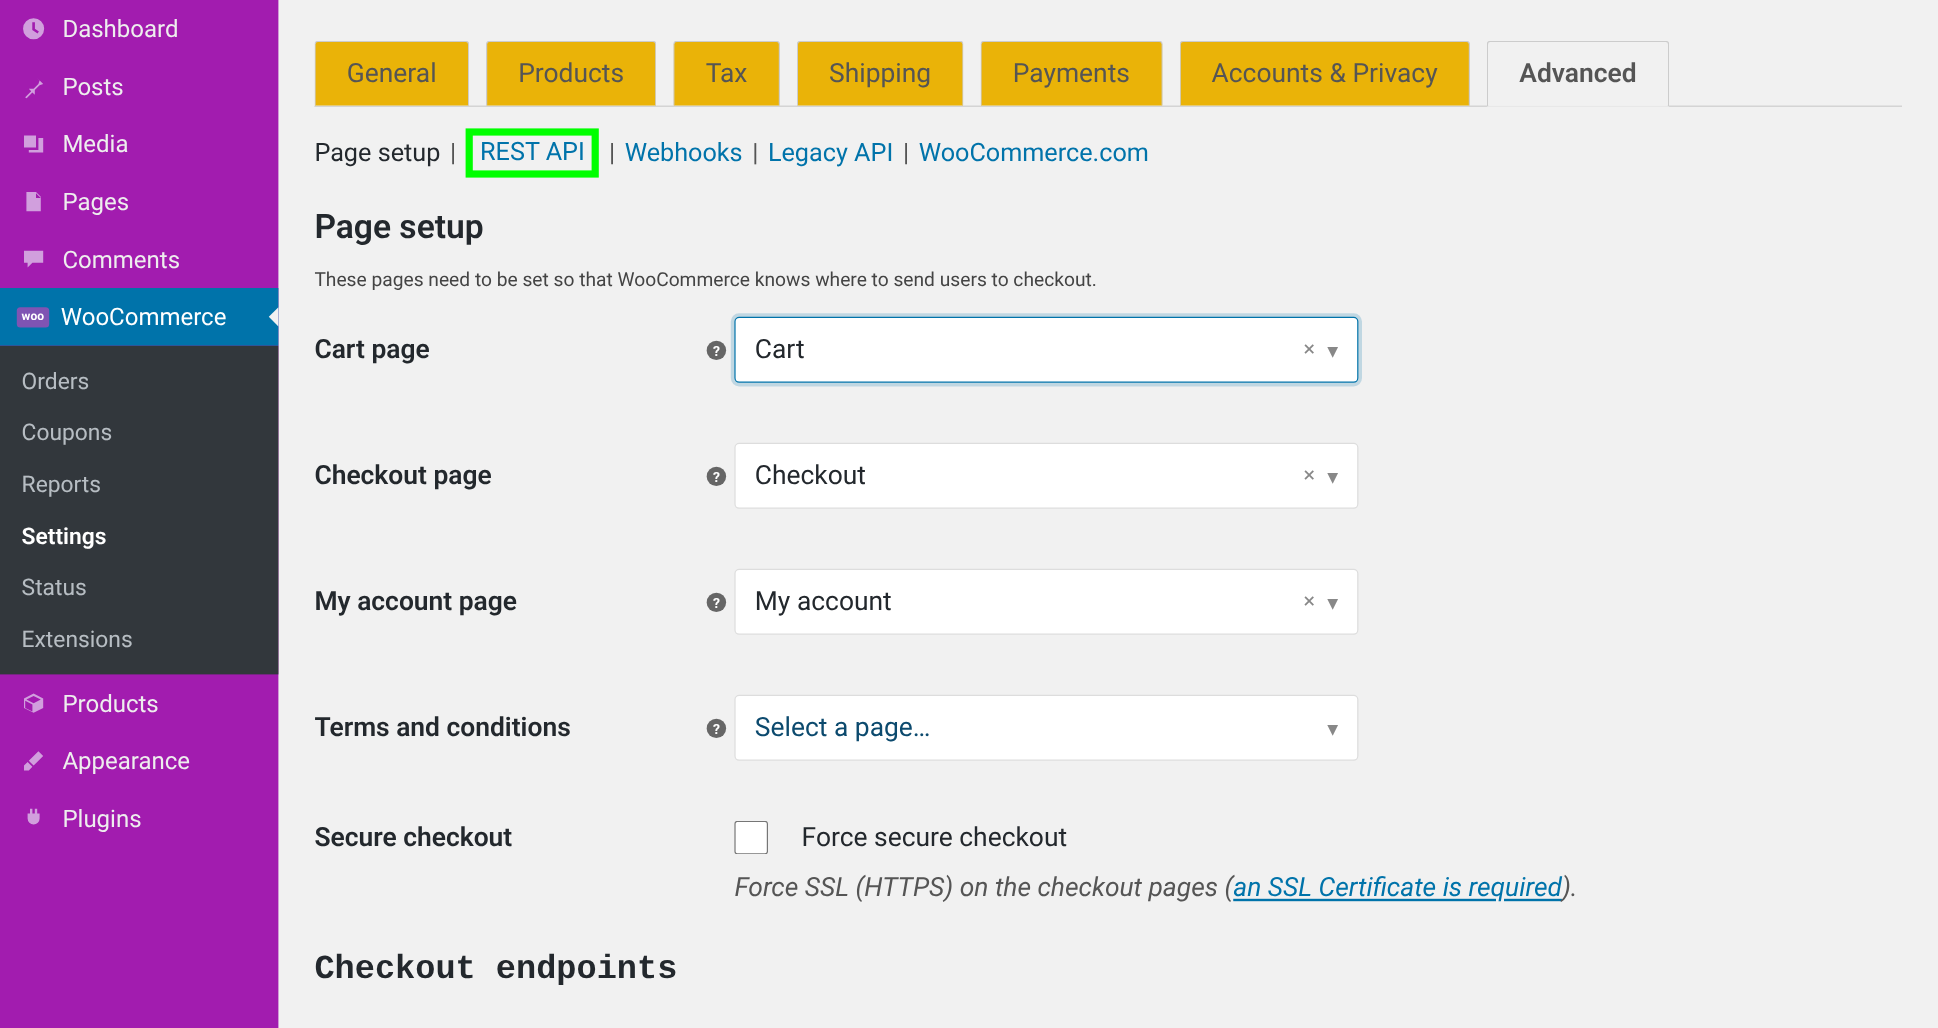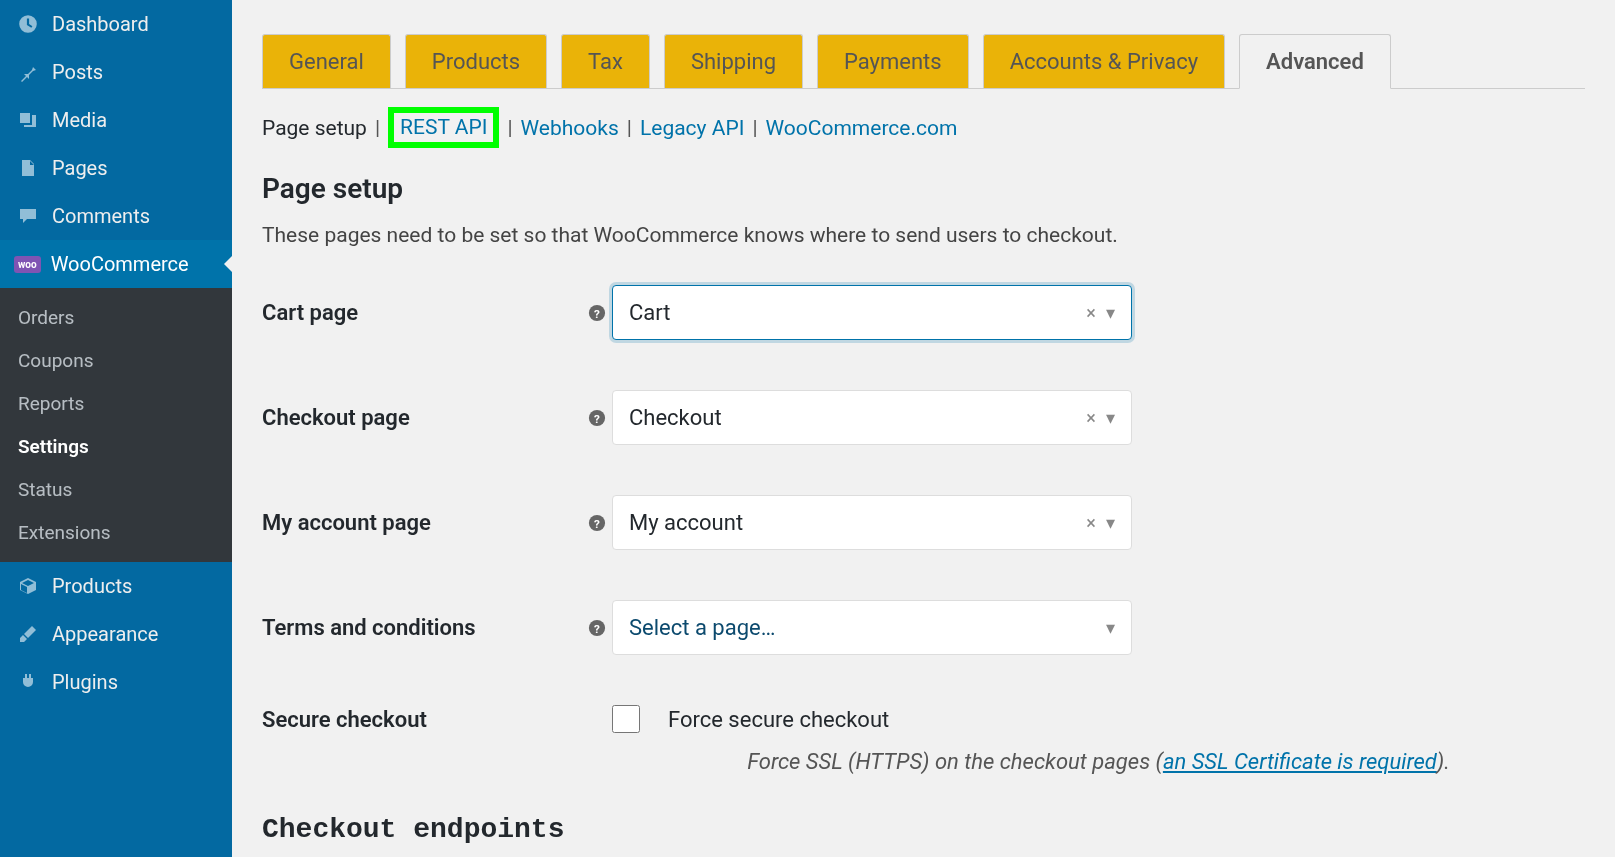--- a/index.html
+++ b/index.html
@@ -10,21 +10,21 @@
     color: #23282d;
     display: flex;
     width: 1615px;
     height: 857px;
     overflow: hidden;
   }
 
   
   .sidebar {
     width: 232px;
-    background: #0369a1;
+    background: #a21caf;
     color: #eee;
     flex-shrink: 0;
   }
   .sidebar-item {
     display: flex;
     align-items: center;
     padding: 12px 14px;
     color: #eee;
     font-size: 20px;
     cursor: pointer;
@@ -122,21 +122,21 @@
   .subnav .nav-sep { color: #555; }
   .subnav .nav-current { color: #23282d; font-weight: 400; }
   .highlight-box {
     border: 6px solid #00ff00;
     padding: 2px 6px;
     display: inline-block;
     line-height: 1.2;
   }
 
   h2.section-title { font-size: 28px; font-weight: 600; margin-bottom: 18px; }
-  p.section-desc { font-size: 21px; color: #444; margin-bottom: 38px; }
+  p.section-desc { font-size: 16px; color: #444; margin-bottom: 22px; }
 
   .form-row {
     display: flex;
     align-items: center;
     margin-bottom: 50px;
   }
   .form-label {
     width: 320px;
     font-size: 22px;
     font-weight: 600;
@@ -178,21 +178,20 @@
     width: 28px; height: 28px; border: 1px solid #b4b9be; cursor: pointer;
   }
   .checkbox-label { font-size: 22px; }
   .field-desc {
     font-size: 22px;
     font-style: italic;
     color: #555;
     margin-left: 350px;
     margin-top: -14px;
     margin-bottom: 40px;
-    text-align: center;
   }
   .field-desc a { color: #0073aa; text-decoration: underline; cursor: pointer; }
   h2.section-title2 { font-size: 28px; font-weight: 600; margin-top: 20px; font-family: Liberation Mono, monospace;}
 </style>
 </head>
 <body>
 
 <div class="sidebar">
 
   <div class="sidebar-item">

